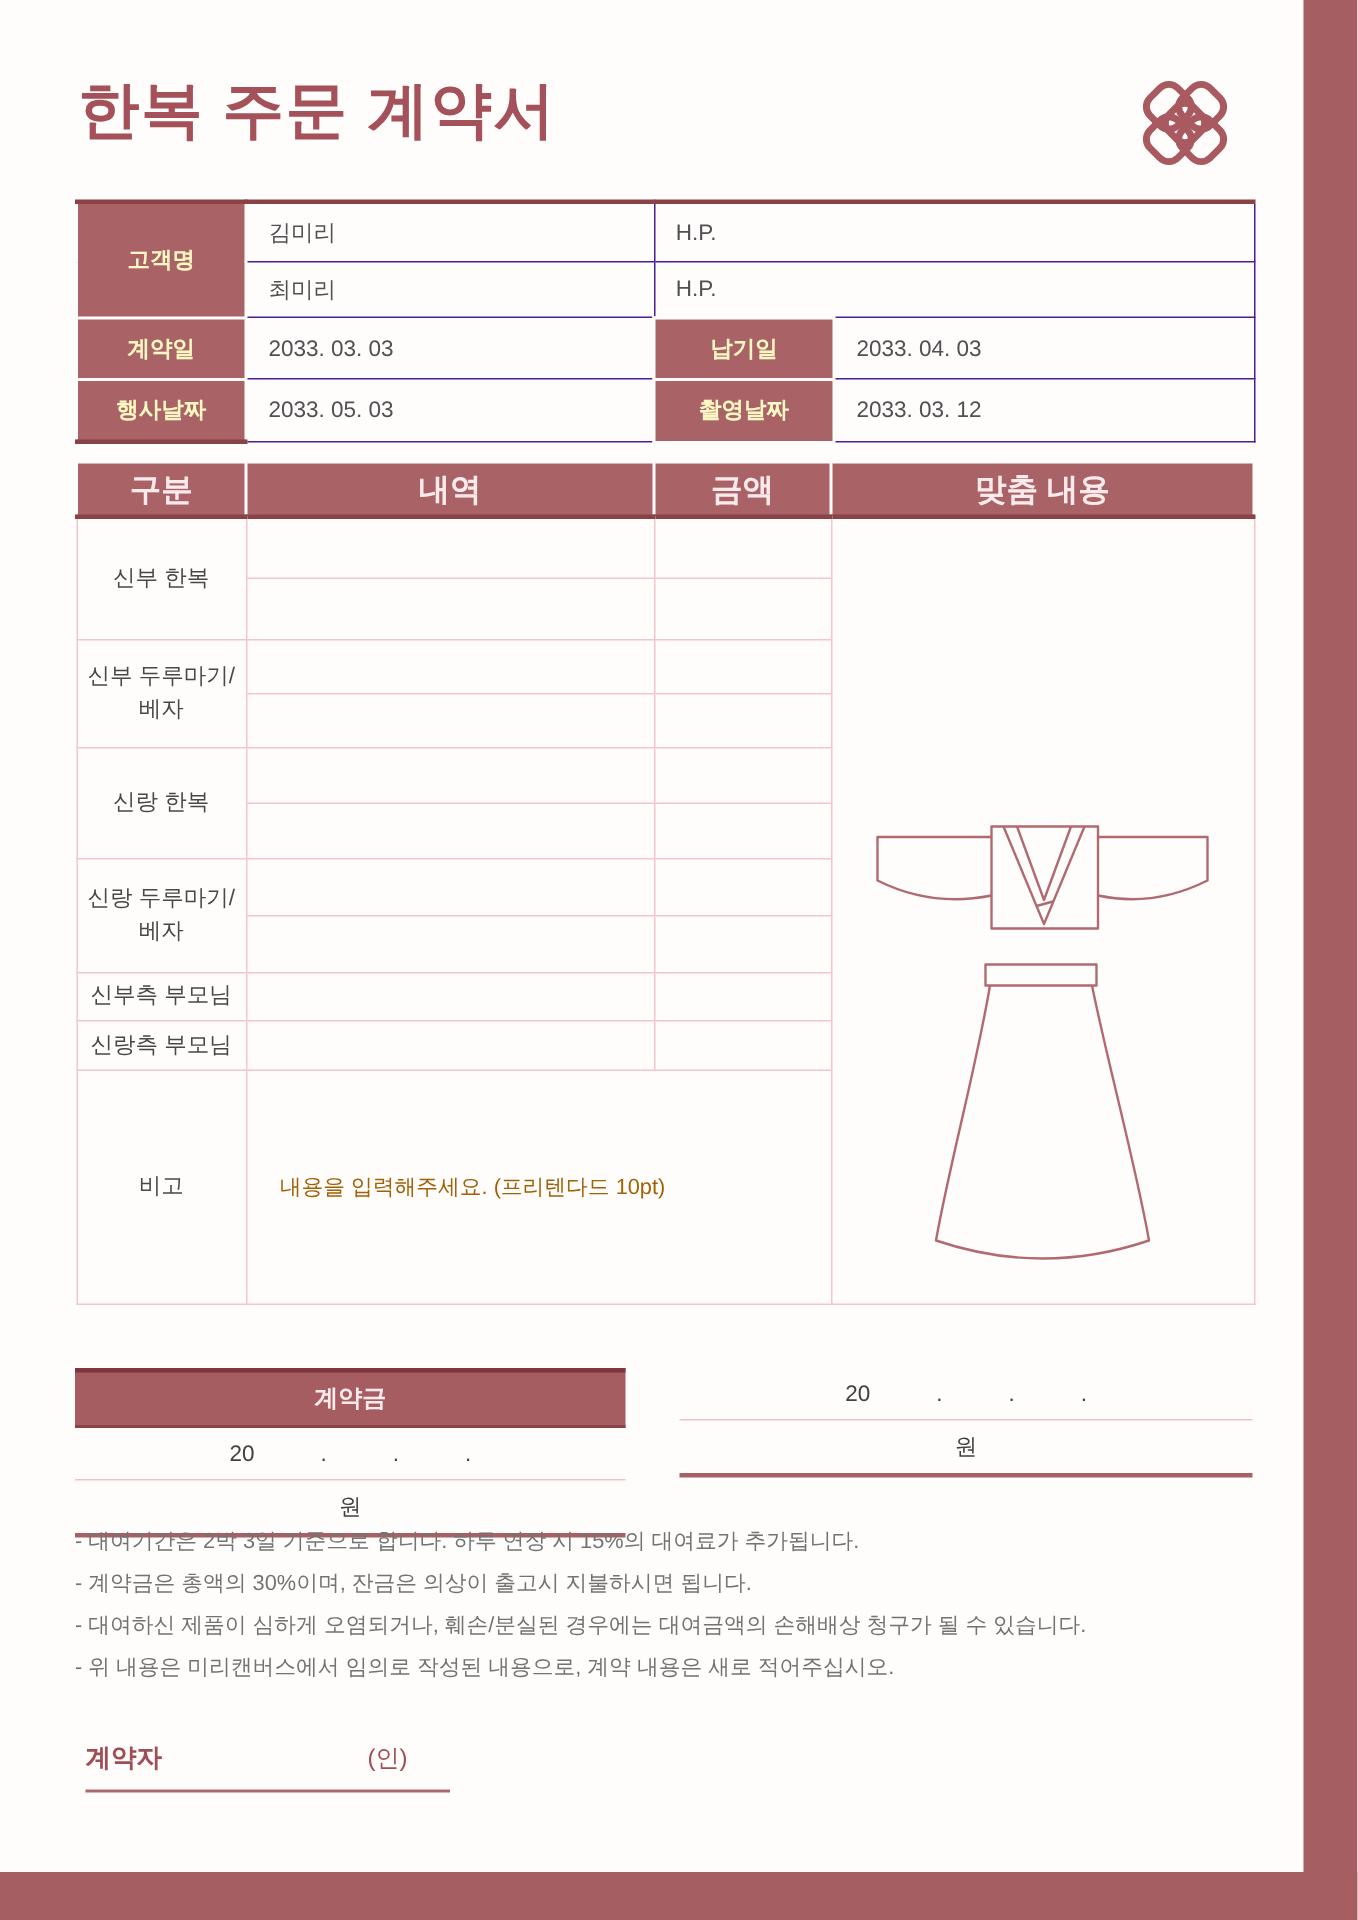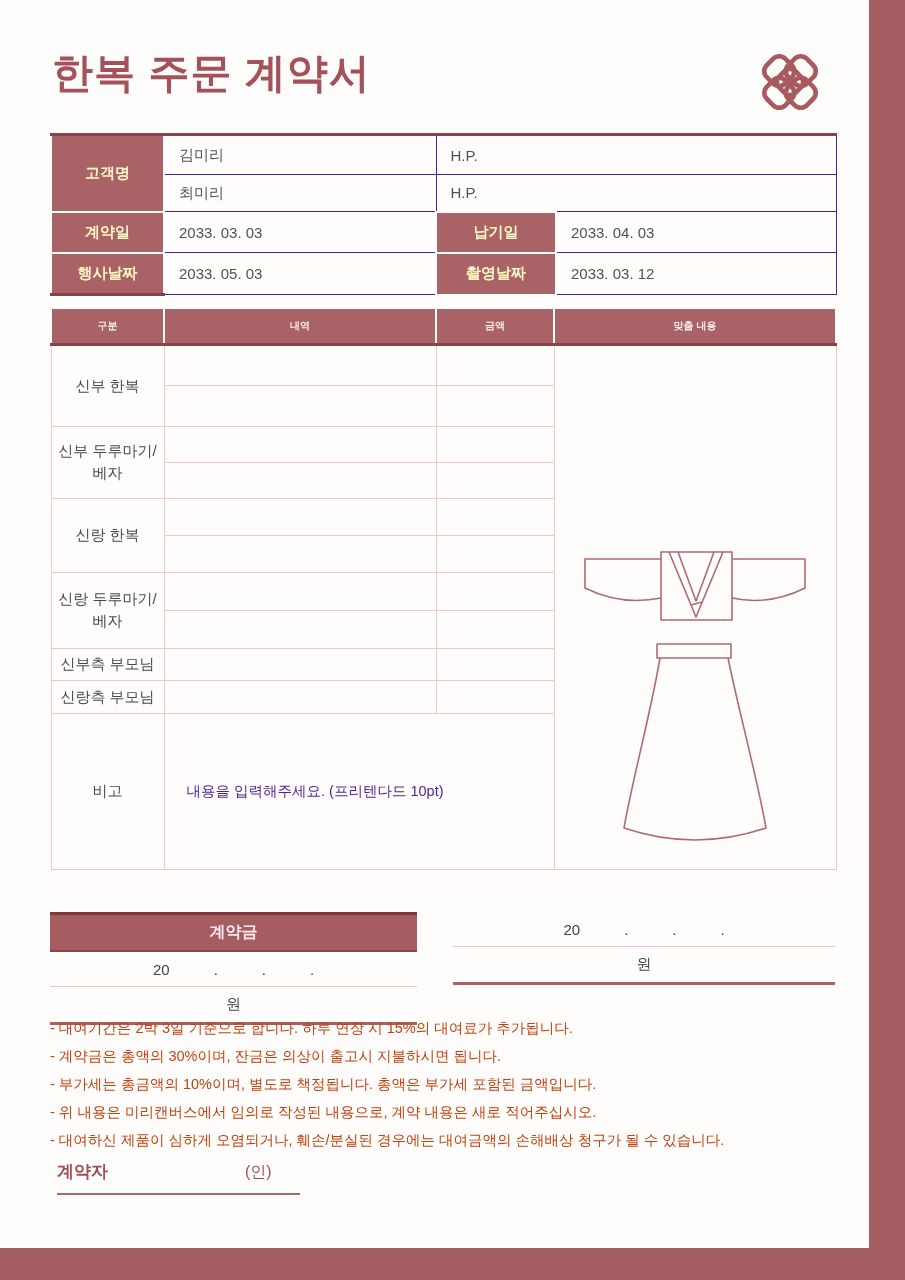--- a/index.html
+++ b/index.html
@@ -73,37 +73,37 @@
     width: 785px;
     border-collapse: collapse;
     table-layout: fixed;
   }
   .order-table th {
     background: #a96367;
     border: 2px solid #fffdfb;
     border-bottom: 3px solid #8a4247;
     color: #fbeaec;
     font-weight: 700;
-    font-size: 10px;
+    font-size: 21px;
     height: 36px;
   }
   .order-table td {
     border: 1px solid #f2c6ca;
     font-size: 15px;
     background: #fffdfb;
   }
   .order-table { border: 1px solid #e8b0b5; }
   .order-table td.cat {
     text-align: center;
     color: #48484a;
     line-height: 1.45;
     padding: 2px 6px;
   }
   .order-table td.hint-cell {
-    color: #4c1d95;
+    color: #a16207;
     padding-left: 22px;
     font-size: 14.5px;
   }
   .order-table td.fit-cell {
     vertical-align: bottom;
     text-align: center;
     padding-bottom: 18px;
   }
 
   
@@ -143,21 +143,21 @@
   
   .terms {
     position: absolute;
     left: 50px; top: 1014px;
     width: 785px;
     list-style: none;
   }
   .terms li {
     font-size: 14.5px;
     line-height: 28px;
-    color: #c2410c;
+    color: #737373;
   }
 
   
   .signature {
     position: absolute;
     left: 57px; top: 1160px;
     width: 243px;
     border-bottom: 2px solid #a86a6e;
     padding-bottom: 10px;
   }
@@ -329,23 +329,22 @@
         <span class="dot">.</span>
         <span class="dot">.</span>
       </div>
       <div class="pay-won">원</div>
     </div>
   </div>
 
   <ul class="terms">
     <li>- 대여기간은 2박 3일 기준으로 합니다. 하루 연장 시 15%의 대여료가 추가됩니다.</li>
     <li>- 계약금은 총액의 30%이며, 잔금은 의상이 출고시 지불하시면 됩니다.</li>
-    <li>- 부가세는 총금액의 10%이며, 별도로 책정됩니다. 총액은 부가세 포함된 금액입니다.</li>
+    <li>- 대여하신 제품이 심하게 오염되거나, 훼손/분실된 경우에는 대여금액의 손해배상 청구가 될 수 있습니다.</li>
     <li>- 위 내용은 미리캔버스에서 임의로 작성된 내용으로, 계약 내용은 새로 적어주십시오.</li>
-    <li>- 대여하신 제품이 심하게 오염되거나, 훼손/분실된 경우에는 대여금액의 손해배상 청구가 될 수 있습니다.</li>
   </ul>
 
   <div class="signature">
     <span class="who">계약자</span>
     <span class="seal">(인)</span>
   </div>
 
 </div>
 
 </body></html>

